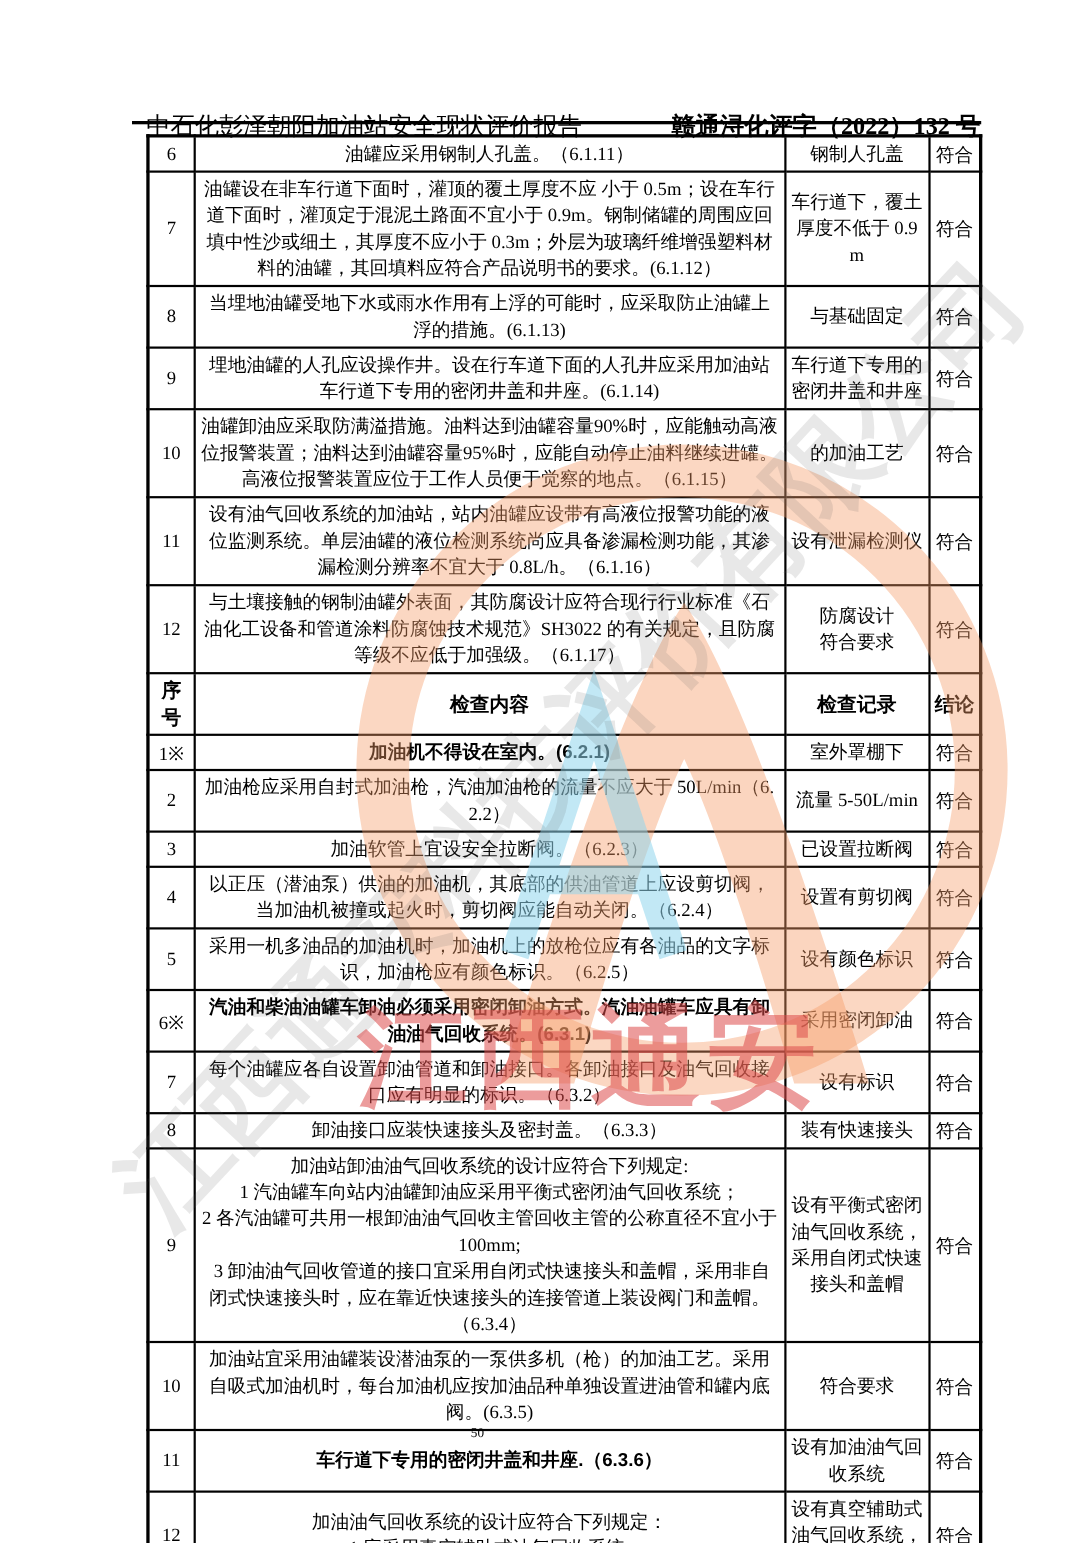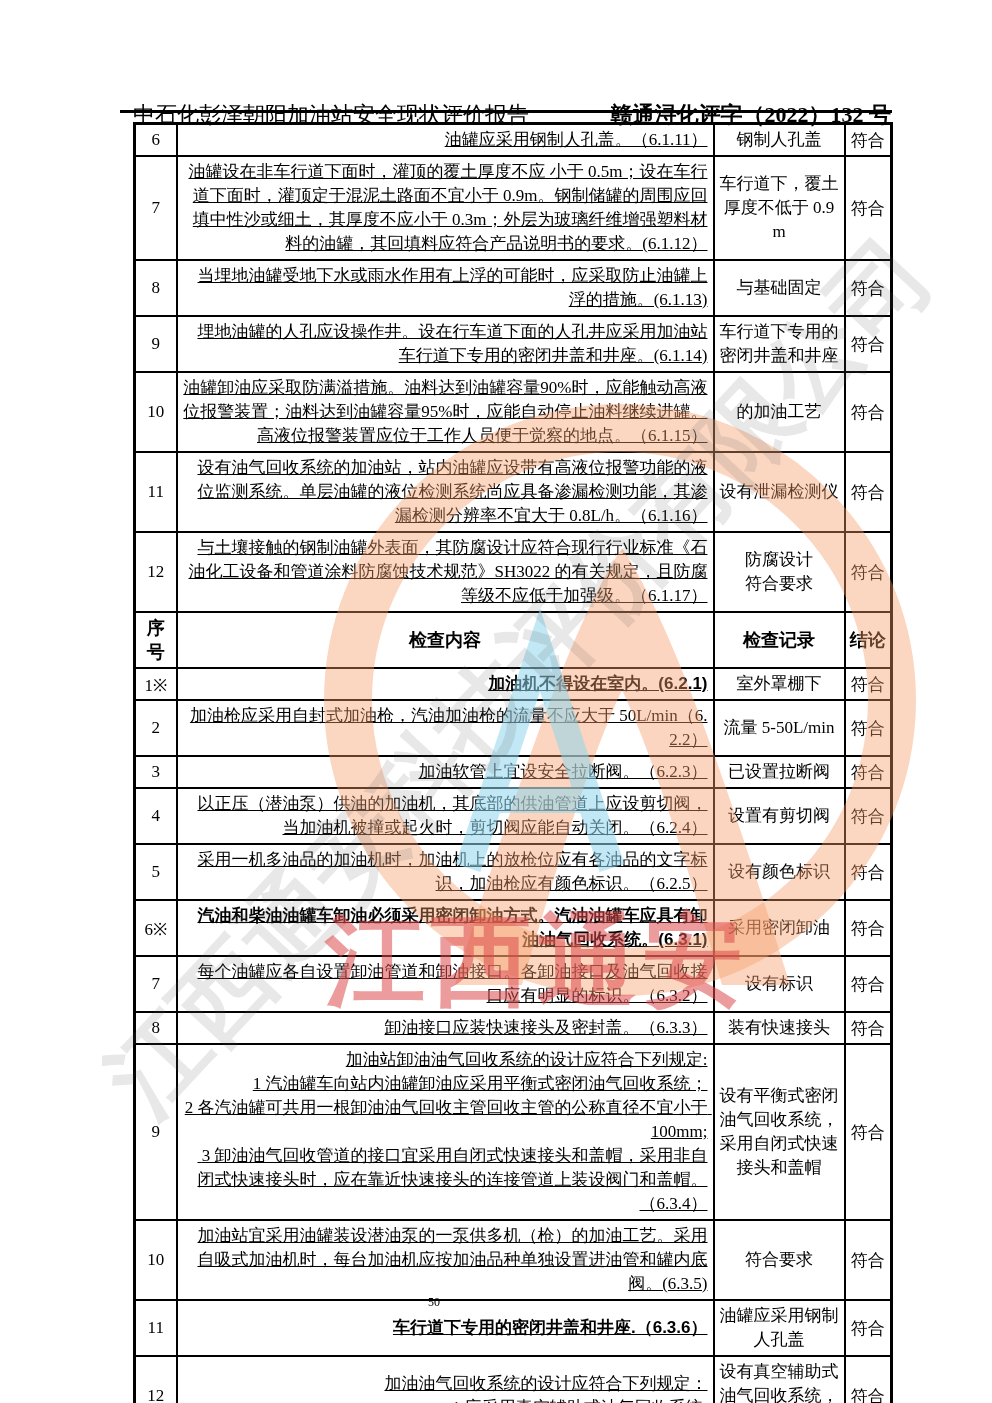--- a/index.html
+++ b/index.html
@@ -23,21 +23,21 @@
     border:3px solid #000;
   }
   .report-table td{
     border:2px solid #000;
     font-size:17px;
     padding:3px 5px;
     vertical-align:middle;
     word-break:break-all;
   }
   .c-no{text-align:center;padding:3px 1px;}
-  .c-content{line-height:24px;white-space:pre-wrap;text-align:right;text-decoration:underline;}
+  .c-content{line-height:24px;white-space:pre-wrap;text-align:center;}
   .c-record{text-align:center;line-height:24px;white-space:pre-wrap;}
   .c-result{text-align:center;padding:3px 2px;}
   .bold-content{
     font-weight:bold;
     font-family:"Liberation Sans","DejaVu Sans",sans-serif;
     font-size:16.5px;
   }
   .section-row td{
     border-top:3px solid #000;
     font-weight:bold;text-align:center;
@@ -195,21 +195,21 @@
       </tr>
       <tr>
         <td class="c-no">10</td>
         <td class="c-content">加油站宜采用油罐装设潜油泵的一泵供多机（枪）的加油工艺。采用自吸式加油机时，每台加油机应按加油品种单独设置进油管和罐内底阀。(6.3.5)</td>
         <td class="c-record">符合要求</td>
         <td class="c-result">符合</td>
       </tr>
       <tr>
         <td class="c-no">11</td>
         <td class="c-content bold-content">车行道下专用的密闭井盖和井座.（6.3.6）</td>
-        <td class="c-record">油罐应采用钢制人孔盖</td>
+        <td class="c-record">设有加油油气回收系统</td>
         <td class="c-result">符合</td>
       </tr>
       <tr>
         <td class="c-no">12</td>
         <td class="c-content">加油油气回收系统的设计应符合下列规定：
 1 应采用真空辅助式油气回收系统;</td>
         <td class="c-record">设有真空辅助式油气回收系统，安装有</td>
         <td class="c-result">符合</td>
       </tr>
     </tbody>

